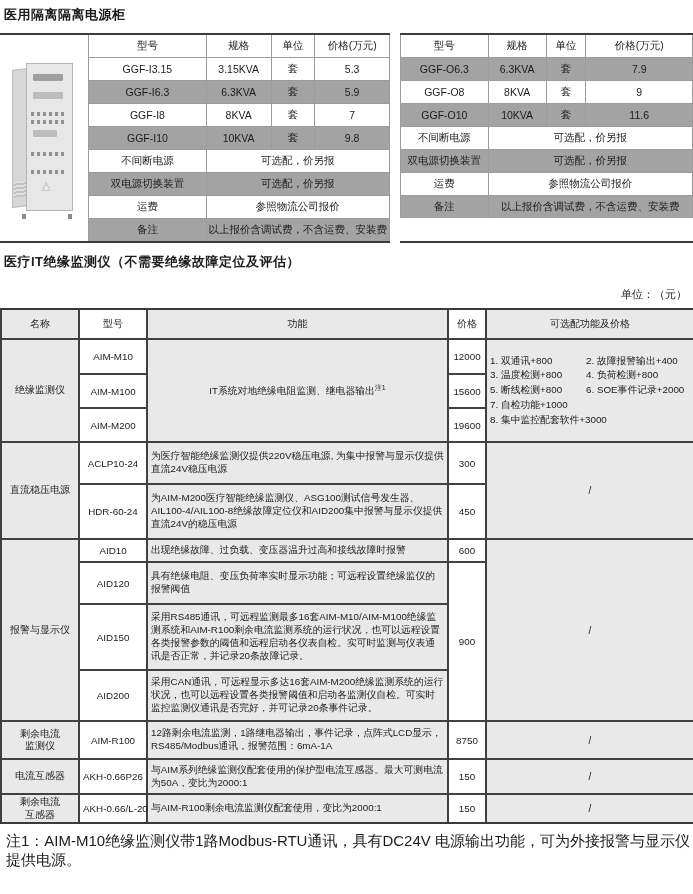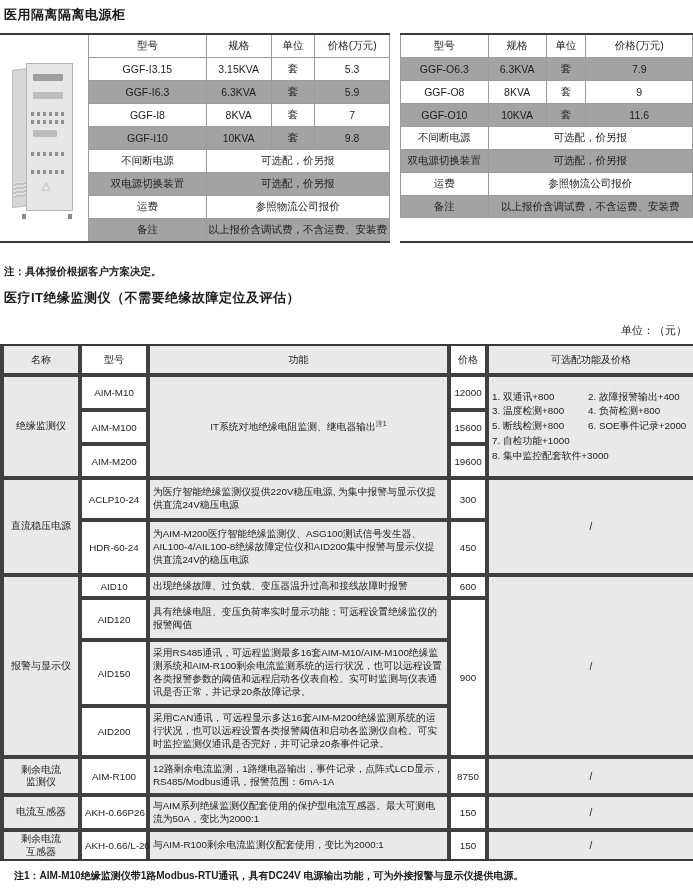--- a/index.html
+++ b/index.html
@@ -47,40 +47,40 @@
   .cab-foot{position:absolute;bottom:-4px;width:4px;height:5px;background:#8a8a8a;}
   .f1{left:10px;} .f2{left:56px;}
 
   .note-line{font-size:10.5px;font-weight:bold;margin:22px 0 0 4px;}
 
   .unit-line{font-size:11px;text-align:right;margin:16px 6px 0 0;}
 
   
   .main-wrap{margin-top:6px;border-top:2px solid #3a3a3a;border-bottom:2px solid #3a3a3a;}
   table.mon{border-collapse:collapse;table-layout:fixed;width:693px;font-size:10px;}
-  table.mon td,table.mon th{border:4px solid #404040;padding:1px 3px;font-weight:normal;vertical-align:middle;}
+  table.mon td,table.mon th{border:2px solid #404040;padding:1px 3px;font-weight:normal;vertical-align:middle;}
   table.mon tr:first-child th{border-top:0;}
   table.mon tr:last-child td{border-bottom:0;}
   .shade{background:#e9e9e9;}
   .cat{text-align:center;line-height:1.25;font-family:Liberation Serif, serif;}
   .model{text-align:center;white-space:nowrap;font-size:9.8px;}
   .func{text-align:left;padding:3px 6px;line-height:1.32;font-size:9.8px;}
   .func.center{text-align:center;}
   .price{text-align:center;font-size:9.8px;margin-top:15px;}
   .opts{text-align:left;padding:4px 8px;font-size:9.8px;line-height:1.5;}
   .opt-line{display:flex;}
   .opt-a{width:96px;flex:0 0 auto;}
   .slash{text-align:center;}
   sup{font-size:7px;}
 
   .h29{height:29px;} .h35{height:35px;} .h34{height:34px;} .h42{height:42px;}
   .h55{height:55px;} .h23{height:23px;} .h66{height:66px;} .h51{height:51px;}
   .h38{height:38px;} .h28{height:28px;}
 
-  .footnote{font-size:10px;margin:8px 0 0 14px;font-weight:bold;}
+  .footnote{font-size:15px;margin:8px 0 0 6px;}
 </style>
 </head>
 <body>
 
 <div class="page">
 
   <div class="section-title">医用隔离隔离电源柜</div>
 
   <div class="cab-tables">
 
@@ -208,21 +208,20 @@
         </tr>
         <tr class="alt">
           <td>备注</td>
           <td colspan="3">以上报价含调试费，不含运费、安装费</td>
         </tr>
       </tbody>
         </table>
     </div>
   </div>
 
-  <div class="note-line">注：具体报价根据客户方案决定。</div>
 
   <div class="section-title" style="margin-top:4px;">医疗IT绝缘监测仪（不需要绝缘故障定位及评估）</div>
 
   <div class="unit-line">单位：（元）</div>
 
   <div class="main-wrap">
     <table class="mon">
       <colgroup>
         <col style="width:78px">
           <col style="width:68px">

